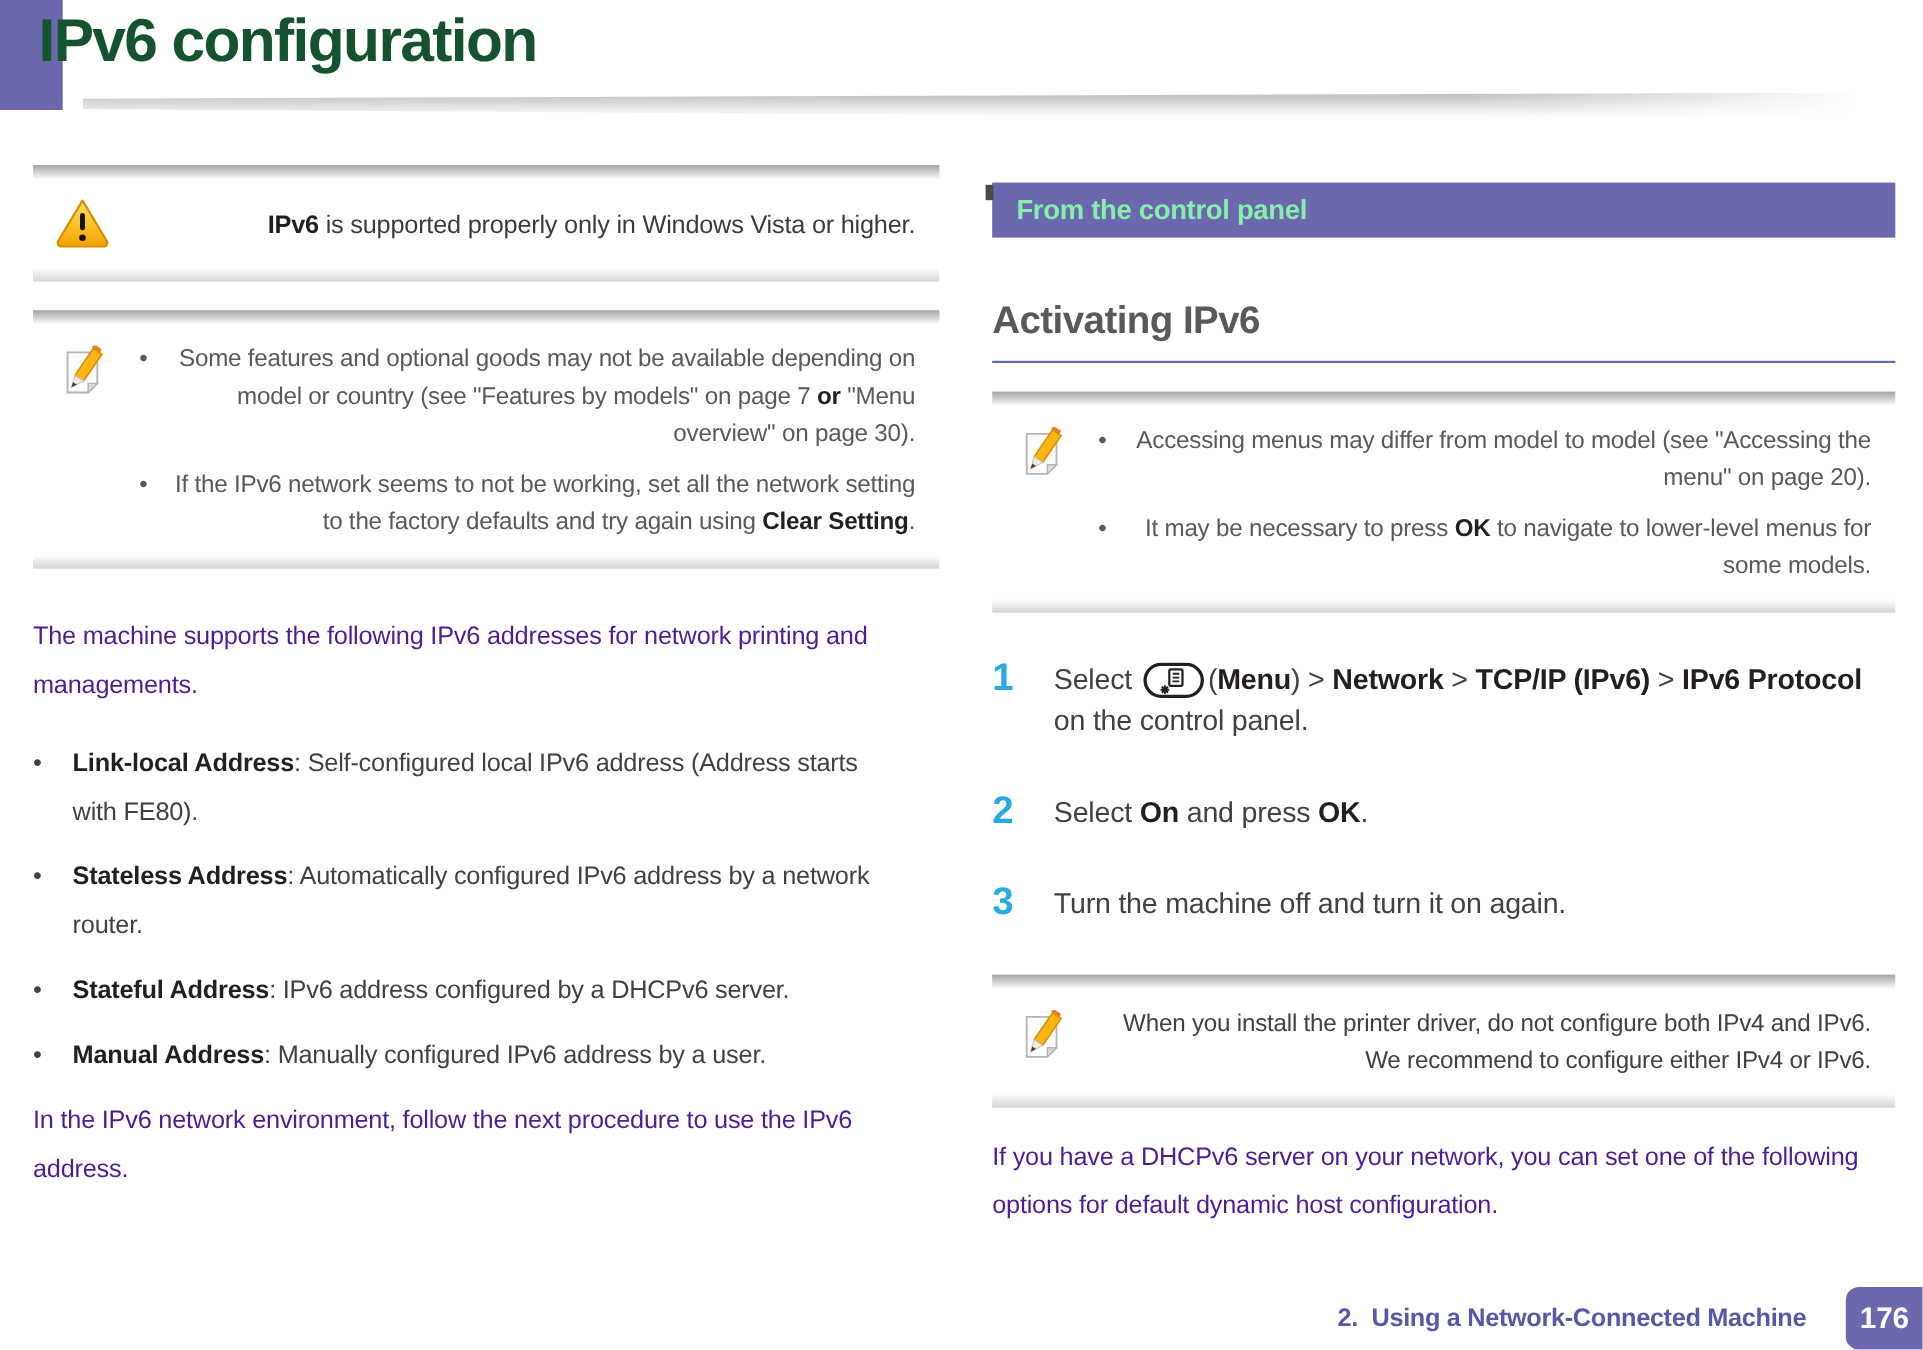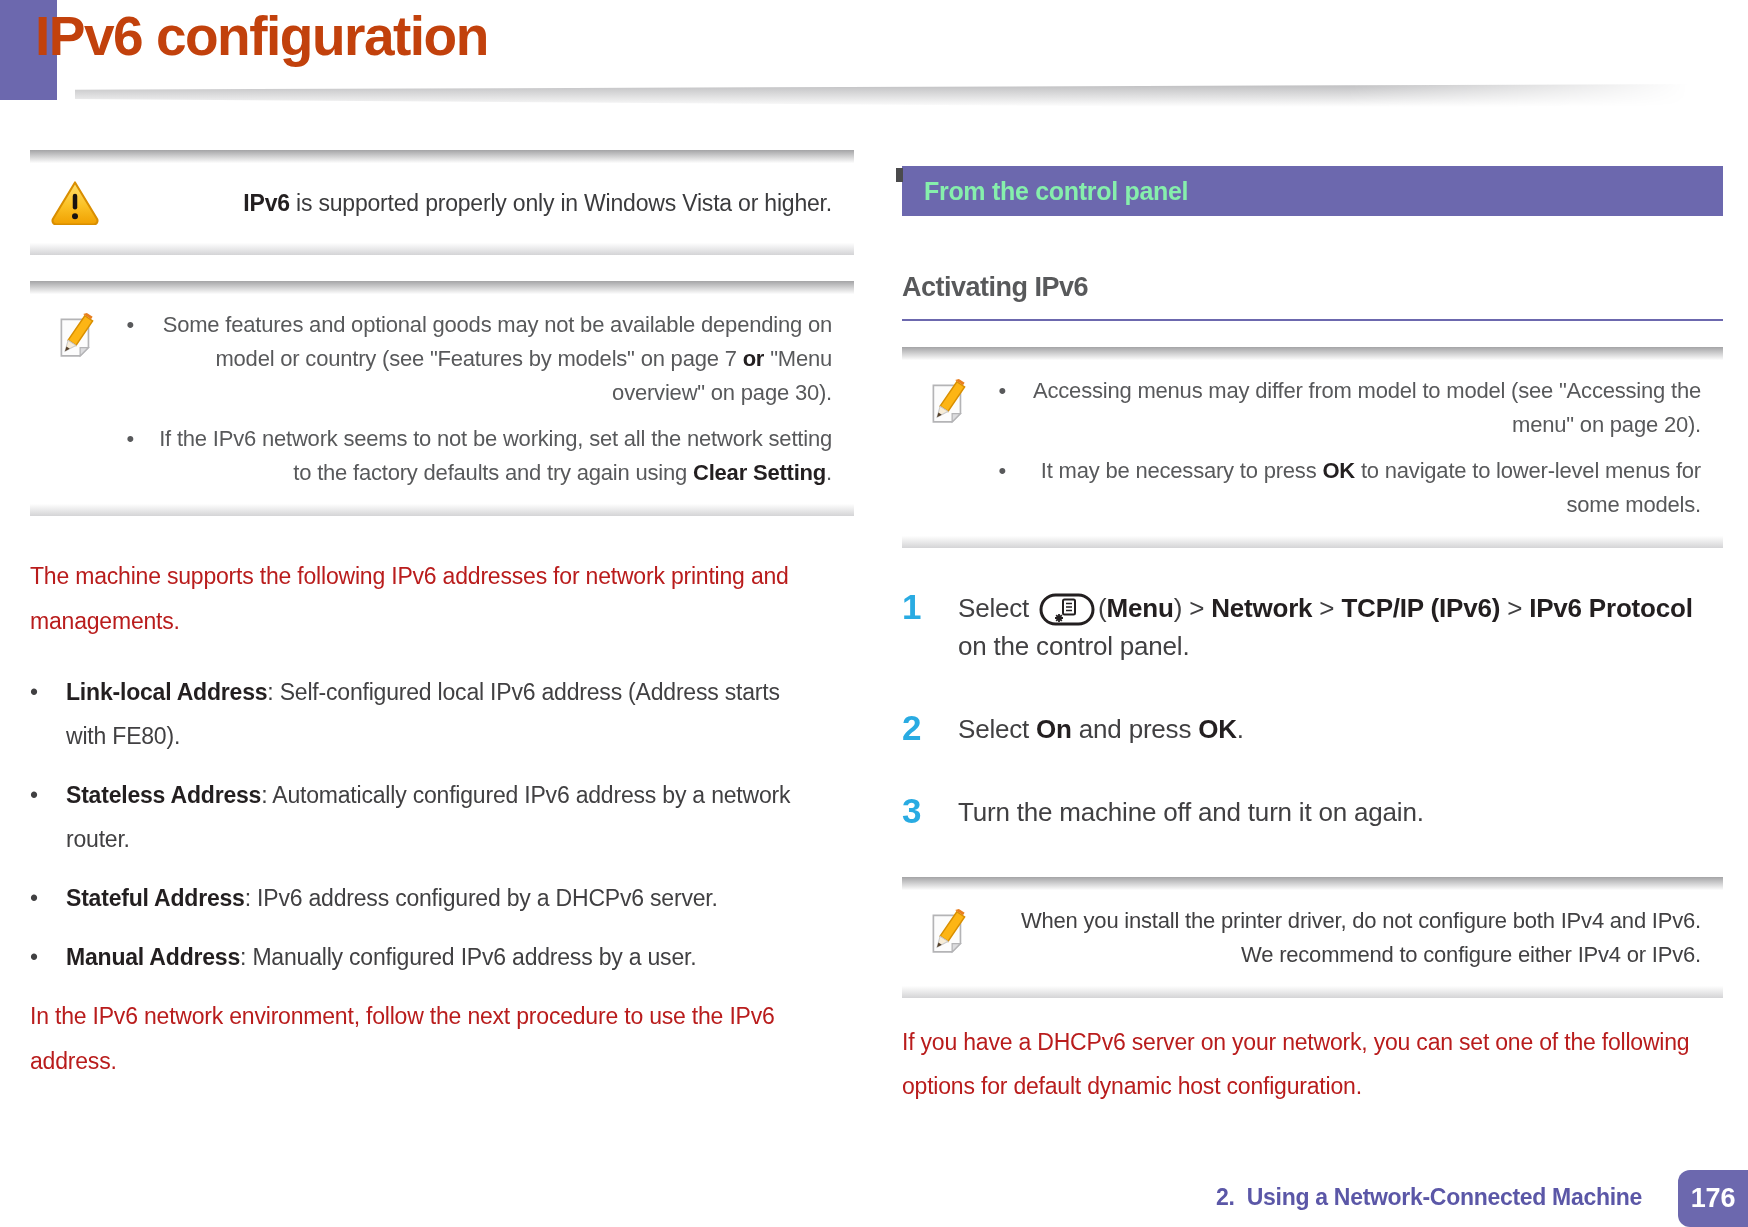--- a/index.html
+++ b/index.html
@@ -4,21 +4,21 @@
 <style>
   html,body{margin:0;padding:0;background:#ffffff;}
   .page{
     position:relative;width:1748px;height:1227px;overflow:hidden;background:#fff;
     font-family:"Liberation Sans","DejaVu Sans",sans-serif;color:#414042;
     letter-spacing:-0.2px;
   }
   
   .title-bar{position:absolute;left:0;top:0;width:57px;height:100px;background:#6C68AE;}
   .page-title{
-    position:absolute;left:35px;top:4px;font-size:55px;font-weight:bold;color:#c2410c;
+    position:absolute;left:35px;top:4px;font-size:55px;font-weight:bold;color:#14532d;
     letter-spacing:-1.5px;
   }
   .title-wedge{
     position:absolute;left:75px;top:84px;width:1630px;height:26px;
     background:linear-gradient(to bottom,#bdbdbf 0%,#ffffff 88%);
     clip-path:polygon(0 22%,100% 0%,100% 100%,0 58%);
     -webkit-mask-image:linear-gradient(to right,#000 78%,transparent 99%);
     mask-image:linear-gradient(to right,#000 78%,transparent 99%);
   }
   
@@ -31,33 +31,33 @@
   .gradbox::after{content:"";display:block;height:12px;
     background:linear-gradient(to bottom,#fefefe,#d4d4d6);}
   .gb-body{display:flex;gap:22px;padding:14px 22px 14px 18px;}
   .gb-icon{flex:0 0 52px;padding-top:2px;}
   .gb-content{flex:1;font-size:22px;line-height:34px;color:#58595b;}
   .nb{display:flex;gap:16px;margin-bottom:12px;}
   .nb:last-child{margin-bottom:0;}
   .nb .dot{flex:0 0 12px;color:#58595b;}
   
   .b{font-weight:bold;color:#231f20;}
-  .para{font-size:23px;line-height:45px;color:#b91c1c;}
+  .para{font-size:23px;line-height:45px;color:#4c1d95;}
   .warn-text{font-size:23px;line-height:32px;color:#3b3b3d;align-self:center;}
   
   .addr-bullet{display:flex;gap:22px;font-size:23px;line-height:44px;margin-bottom:15px;}
   .addr-bullet .dot{flex:0 0 14px;color:#414042;}
   
   .notch{position:absolute;left:-6px;top:2px;width:7px;height:14px;background:#4a4a4c;}
   .panel-header{
     position:relative;margin-top:16px;height:50px;background:#6C68AE;color:#86efac;
     font-size:25px;font-weight:bold;line-height:50px;padding-left:22px;letter-spacing:-0.3px;
   }
   .section-heading{
-    margin-top:56px;font-size:27px;font-weight:bold;color:#58595b;letter-spacing:-0.5px;
+    margin-top:56px;font-size:35px;font-weight:bold;color:#58595b;letter-spacing:-0.5px;
     padding-bottom:16px;border-bottom:2px solid #6C68AE;
   }
   .rc-notebox{margin-top:26px;}
   .steps{margin-top:40px;}
   .step{display:flex;gap:16px;}
   .step + .step{margin-top:44px;}
   .step-num{flex:0 0 40px;font-size:35px;font-weight:bold;color:#29ABE2;line-height:38px;}
   .step-body{font-size:26px;line-height:38px;color:#414042;padding-top:1px;}
   .menu-ic{vertical-align:-9px;margin:0 3px;}
   .note2{margin-top:46px;}

